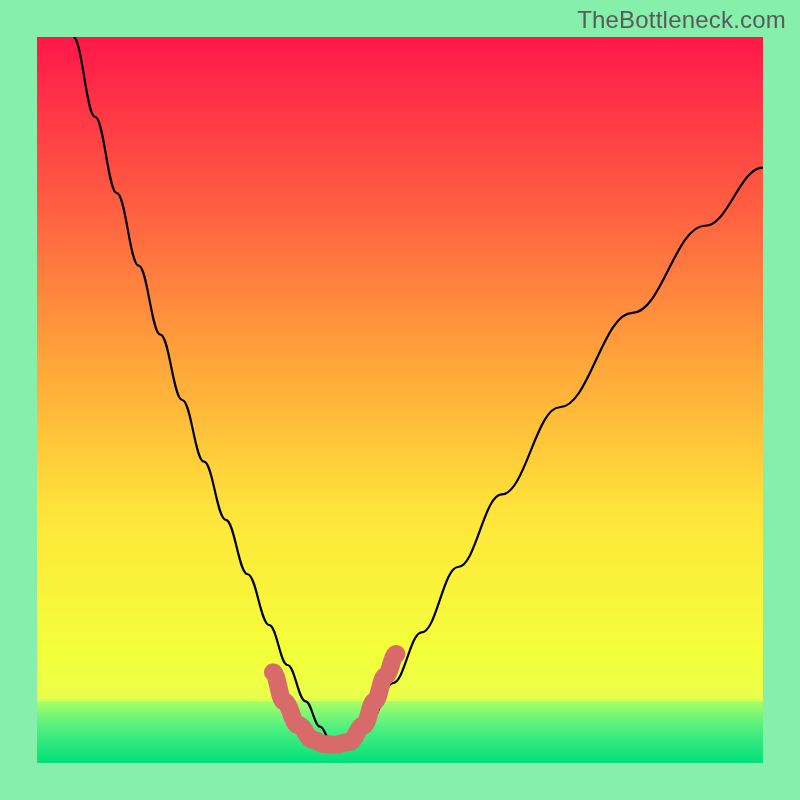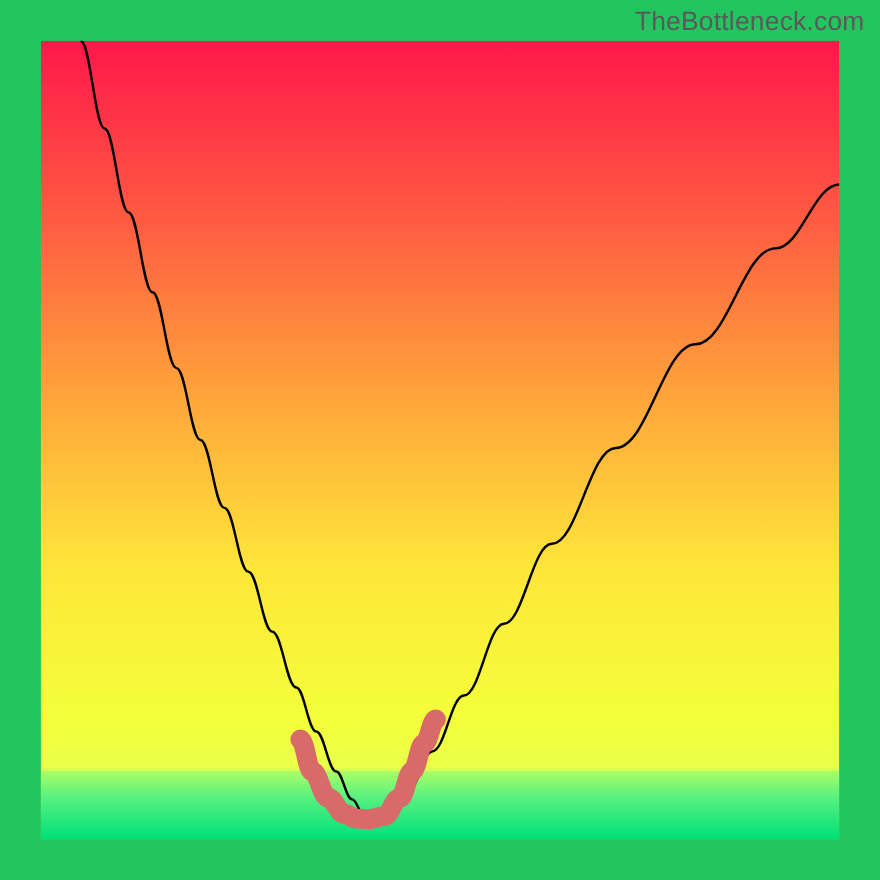--- a/index.html
+++ b/index.html
@@ -10,21 +10,21 @@
     background: #000;
     overflow: hidden;
     font-family: Arial, Helvetica, sans-serif;
   }
   .frame {
     position: absolute;
     top: 0;
     left: 0;
     width: 800px;
     height: 800px;
-    background: #22c55e;
+    background: #86efac;
   }
   .plot-area {
     position: absolute;
     top: 37px;
     left: 37px;
     width: 726px;
     height: 726px;
     
   }
   .watermark {

